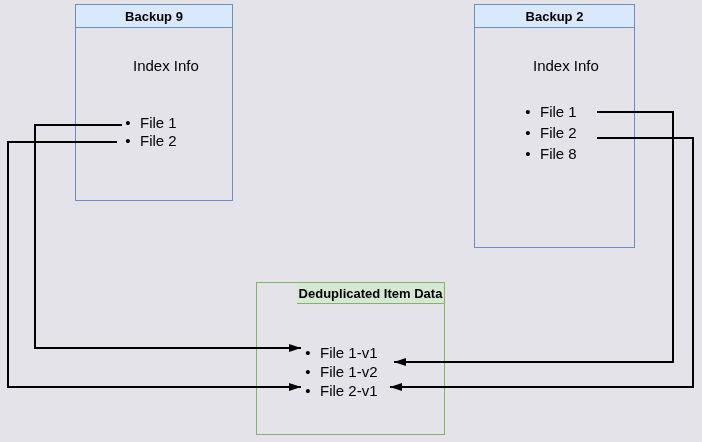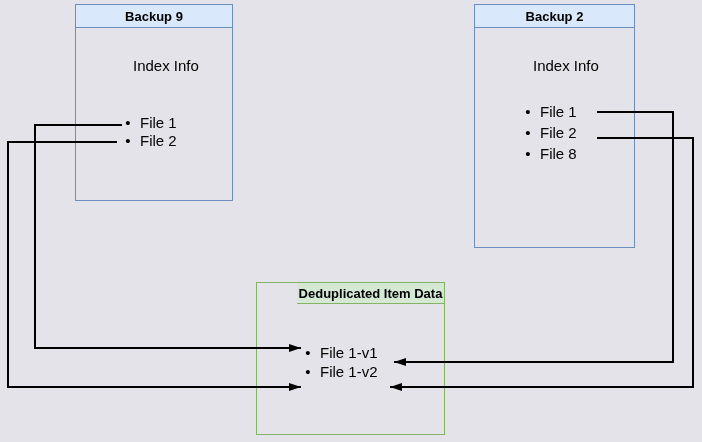--- a/index.html
+++ b/index.html
@@ -105,20 +105,21 @@
       <li><span class="dot">•</span><span class="txt">File 2</span></li>
       <li><span class="dot">•</span><span class="txt">File 8</span></li>
     </ul>
   </div>
 
   <div class="box green" id="dedup">
     <div class="box-header">Deduplicated Item Data</div>
     <ul class="items">
       <li><span class="dot">•</span><span class="txt">File 1-v1</span></li>
       <li><span class="dot">•</span><span class="txt">File 1-v2</span></li>
+      <li><span class="dot">•</span><span class="txt">File 2-v1</span></li>
     </ul>
   </div>
 
   <svg class="connections" viewBox="0 0 702 442" xmlns="http://www.w3.org/2000/svg">
     <defs>
       <marker id="arrow" markerWidth="12" markerHeight="8" refX="12" refY="4" orient="auto" markerUnits="userSpaceOnUse">
         <path d="M0,0 L12,4 L0,8 z" fill="#000"></path>
       </marker>
     </defs>
     <path class="connector" d="M122,125 L35,125 L35,348 L301,348" marker-end="url(#arrow)"></path>

